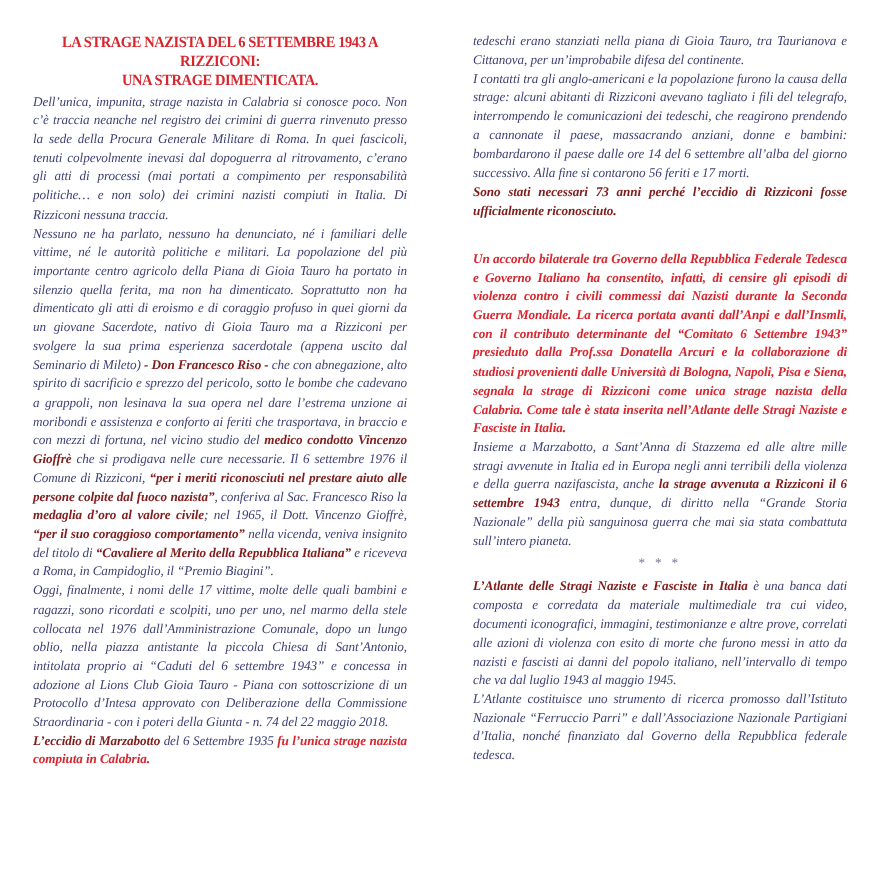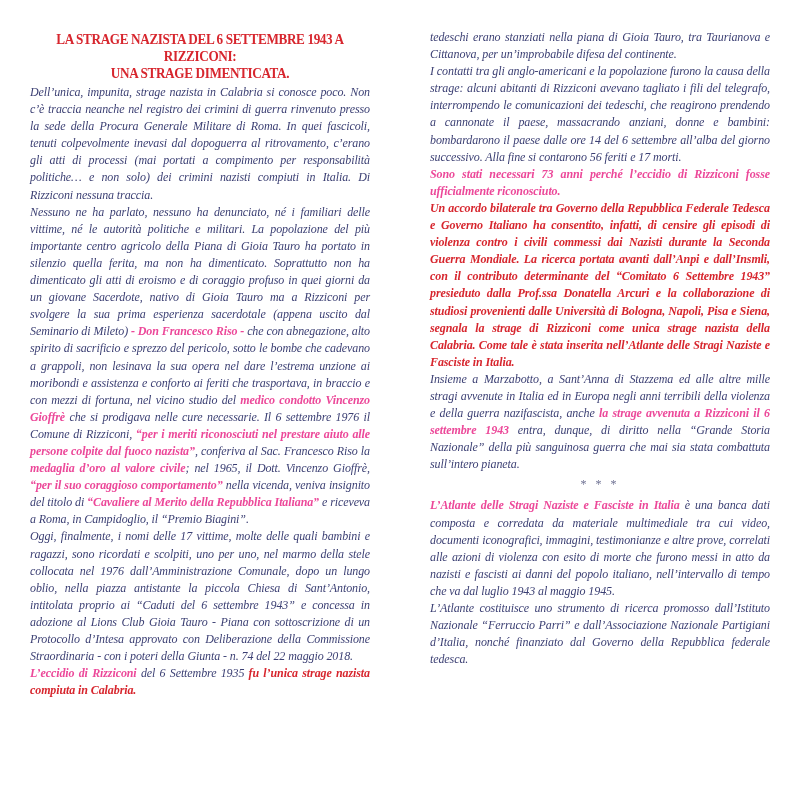--- a/index.html
+++ b/index.html
@@ -5,37 +5,37 @@
   html, body { margin:0; padding:0; }
   body { width:800px; height:800px; background:#ffffff; overflow:hidden; position:relative;
          font-family:"Liberation Serif", "DejaVu Serif", serif; }
   .col { position:absolute; top:0; width:340px; }
   .col-left { left:30px; top:31px; }
   .col-right { left:430px; top:29px; }
   .title { color:#d7262e; font-weight:bold; text-align:center; font-size:14.2px; line-height:17px;
            letter-spacing:-0.4px; font-family:"Liberation Serif", serif; transform:scaleX(0.93); transform-origin:center; margin:0 0 2px 0; }
   p { margin:0; font-style:italic; color:#3b3f73; font-size:12px; line-height:17.1px; text-align:justify;
       letter-spacing:-0.1px; }
-  .b { font-weight:bold; color:#ec4899; }
+  .b { font-weight:bold; color:#7f1d1d; }
   .r { font-weight:bold; color:#d7262e; }
-  .red-para { color:#d7262e; font-weight:bold; }
+  .red-para { color:#d7262e; font-weight:bold;margin-top:27px; }
   .stars { text-align:center; color:#6b6e90; font-style:normal; font-size:12px; line-height:17px; letter-spacing:3px; margin:3px 0 4px 0; }
 </style>
 </head>
 <body>
 
 <div class="col col-left">
   <div class="title">
     <div>LA STRAGE NAZISTA DEL 6 SETTEMBRE 1943 A RIZZICONI:</div>
     <div>UNA STRAGE DIMENTICATA.</div>
   </div>
   <p>Dell’unica, impunita, strage nazista in Calabria si conosce poco. Non c’è traccia neanche nel registro dei crimini di guerra rinvenuto presso la sede della Procura Generale Militare di Roma. In quei fascicoli, tenuti colpevolmente inevasi dal dopoguerra al ritrovamento, c’erano gli atti di processi (mai portati a compimento per responsabilità politiche… e non solo) dei crimini nazisti compiuti in Italia. Di Rizziconi nessuna traccia.</p>
   <p><span>Nessuno ne ha parlato, nessuno ha denunciato, né i familiari delle vittime, né le autorità politiche e militari. La popolazione del più importante centro agricolo della Piana di Gioia Tauro ha portato in silenzio quella ferita, ma non ha dimenticato. Soprattutto non ha dimenticato gli atti di eroismo e di coraggio profuso in quei giorni da un giovane Sacerdote, nativo di Gioia Tauro ma a Rizziconi per svolgere la sua prima esperienza sacerdotale (appena uscito dal Seminario di Mileto) </span><span class="b">- Don Francesco Riso -</span><span> che con abnegazione, alto spirito di sacrificio e sprezzo del pericolo, sotto le bombe che cadevano a grappoli, non lesinava la sua opera nel dare l’estrema unzione ai moribondi e assistenza e conforto ai feriti che trasportava, in braccio e con mezzi di fortuna, nel vicino studio del </span><span class="b">medico condotto Vincenzo Gioffrè</span><span> che si prodigava nelle cure necessarie. Il 6 settembre 1976 il Comune di Rizziconi, </span><span class="b">“per i meriti riconosciuti nel prestare aiuto alle persone colpite dal fuoco nazista”</span><span>, conferiva al Sac. Francesco Riso la </span><span class="b">medaglia d’oro al valore civile</span><span>; nel 1965, il Dott. Vincenzo Gioffrè, </span><span class="b">“per il suo coraggioso comportamento”</span><span> nella vicenda, veniva insignito del titolo di </span><span class="b">“Cavaliere al Merito della Repubblica Italiana”</span><span> e riceveva a Roma, in Campidoglio, il “Premio Biagini”.</span></p>
   <p>Oggi, finalmente, i nomi delle 17 vittime, molte delle quali bambini e ragazzi, sono ricordati e scolpiti, uno per uno, nel marmo della stele collocata nel 1976 dall’Amministrazione Comunale, dopo un lungo oblio, nella piazza antistante la piccola Chiesa di Sant’Antonio, intitolata proprio ai “Caduti del 6 settembre 1943” e concessa in adozione al Lions Club Gioia Tauro - Piana con sottoscrizione di un Protocollo d’Intesa approvato con Deliberazione della Commissione Straordinaria - con i poteri della Giunta - n. 74 del 22 maggio 2018.</p>
-  <p><span class="b">L’eccidio di Rizziconi</span><span> del 6 Settembre 1935 </span><span class="r">fu l’unica strage nazista compiuta in Calabria.</span></p>
+  <p><span class="b">L’eccidio di Marzabotto</span><span> del 6 Settembre 1935 </span><span class="r">fu l’unica strage nazista compiuta in Calabria.</span></p>
 
 </div>
 
 <div class="col col-right">
   <p>tedeschi erano stanziati nella piana di Gioia Tauro, tra Taurianova e Cittanova, per un’improbabile difesa del continente.</p>
   <p>I contatti tra gli anglo-americani e la popolazione furono la causa della strage: alcuni abitanti di Rizziconi avevano tagliato i fili del telegrafo, interrompendo le comunicazioni dei tedeschi, che reagirono prendendo a cannonate il paese, massacrando anziani, donne e bambini: bombardarono il paese dalle ore 14 del 6 settembre all’alba del giorno successivo. Alla fine si contarono 56 feriti e 17 morti.</p>
   <p class="b">Sono stati necessari 73 anni perché l’eccidio di Rizziconi fosse ufficialmente riconosciuto.</p>
   <p class="red-para">Un accordo bilaterale tra Governo della Repubblica Federale Tedesca e Governo Italiano ha consentito, infatti, di censire gli episodi di violenza contro i civili commessi dai Nazisti durante la Seconda Guerra Mondiale. La ricerca portata avanti dall’Anpi e dall’Insmli, con il contributo determinante del “Comitato 6 Settembre 1943” presieduto dalla Prof.ssa Donatella Arcuri e la collaborazione di studiosi provenienti dalle Università di Bologna, Napoli, Pisa e Siena, segnala la strage di Rizziconi come unica strage nazista della Calabria. Come tale è stata inserita nell’Atlante delle Stragi Naziste e Fasciste in Italia.</p>
   <p><span>Insieme a Marzabotto, a Sant’Anna di Stazzema ed alle altre mille stragi avvenute in Italia ed in Europa negli anni terribili della violenza e della guerra nazifascista, anche </span><span class="b">la strage avvenuta a Rizziconi il 6 settembre 1943</span><span> entra, dunque, di diritto nella “Grande Storia Nazionale” della più sanguinosa guerra che mai sia stata combattuta sull’intero pianeta.</span></p>
   <div class="stars">* * *</div>

